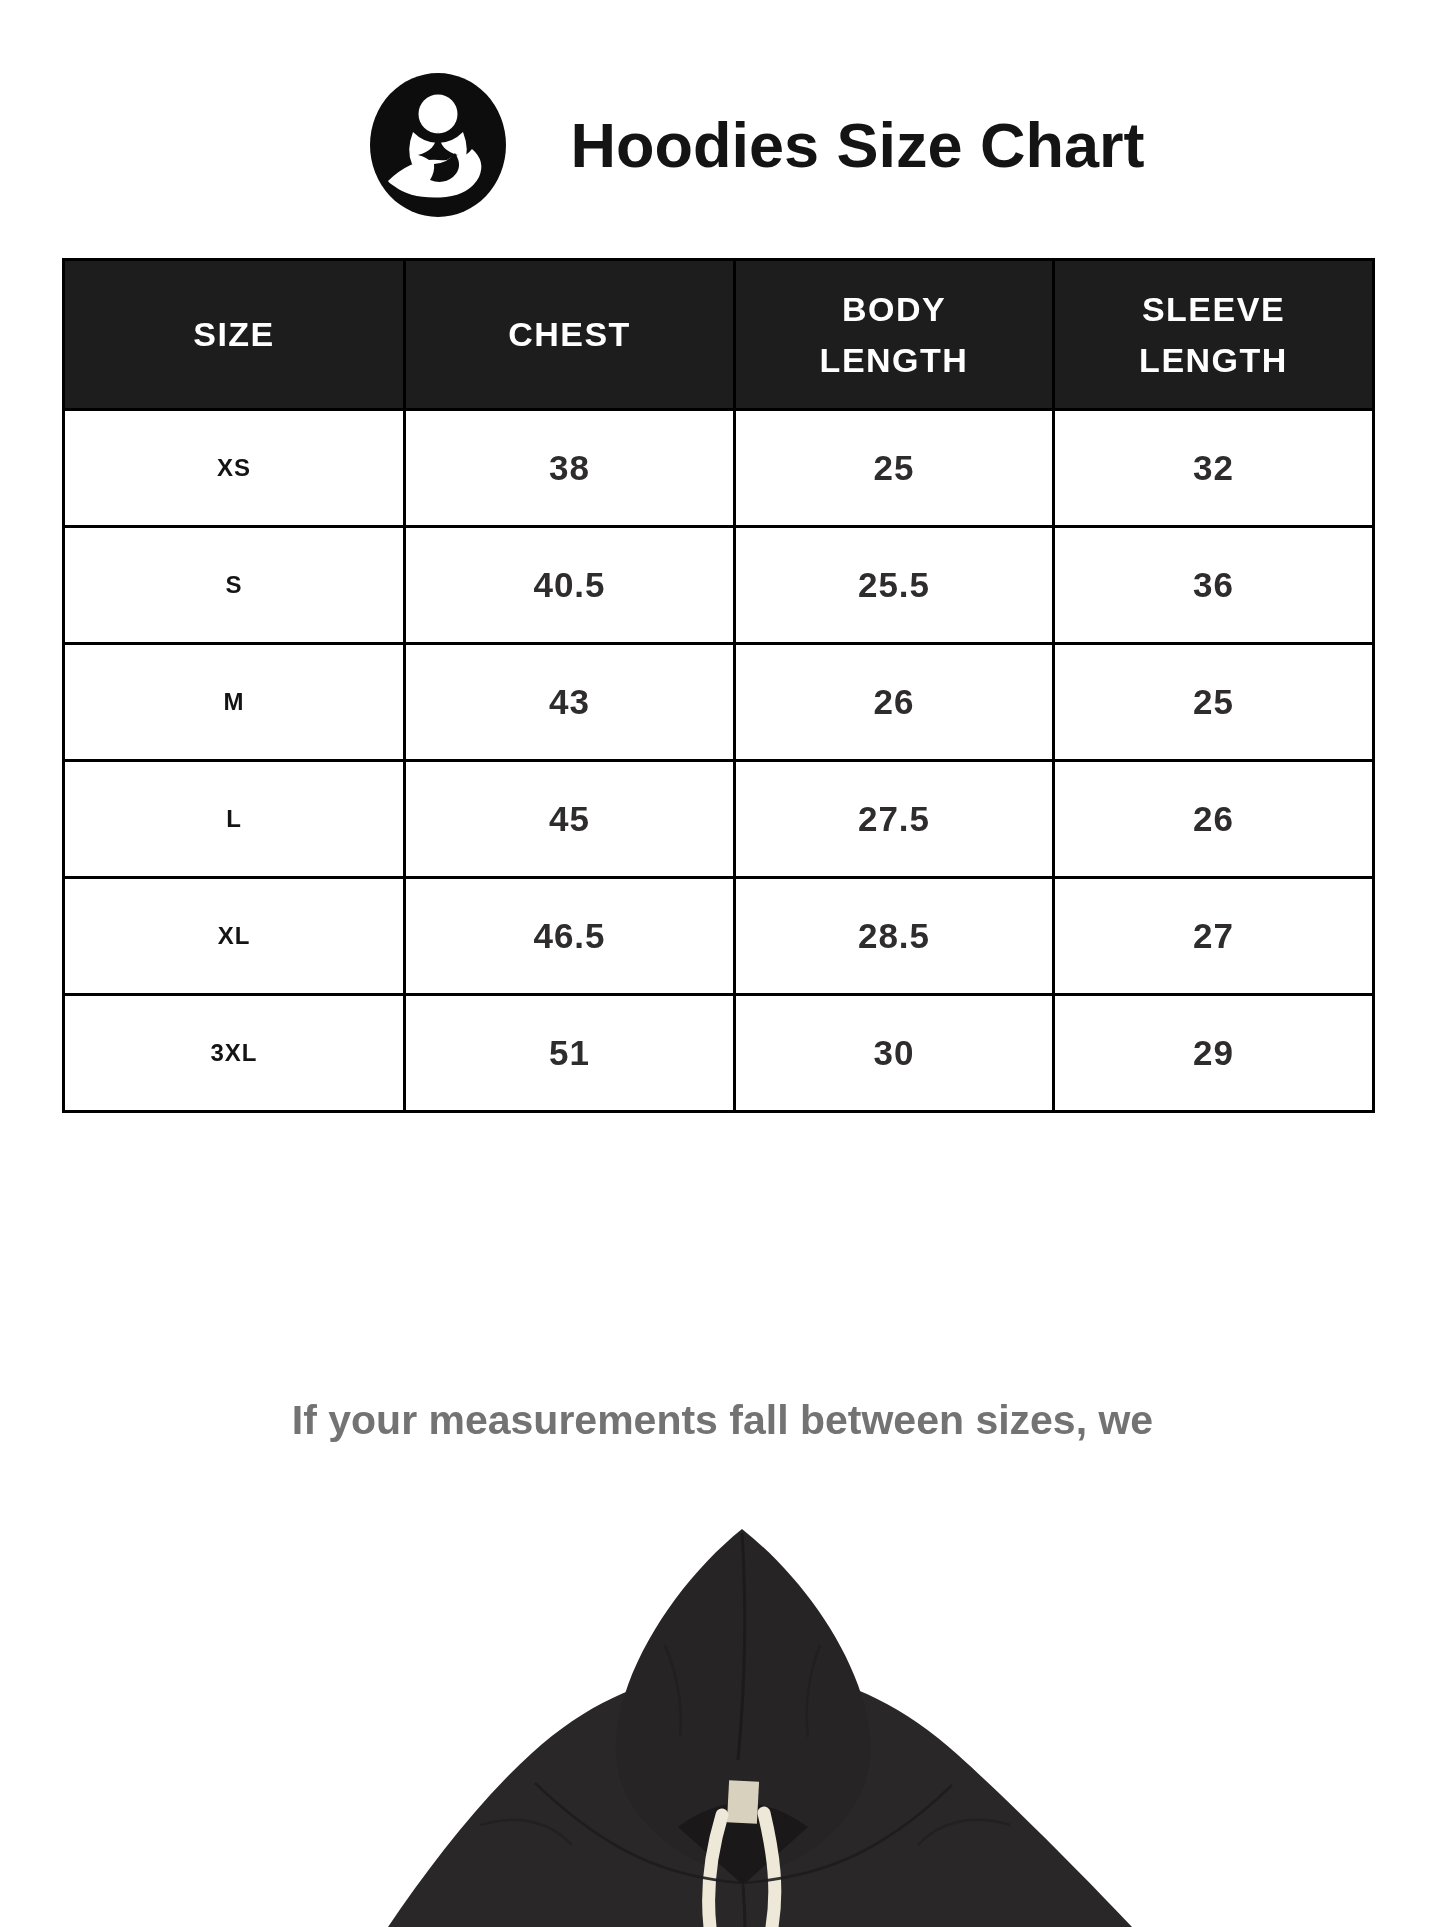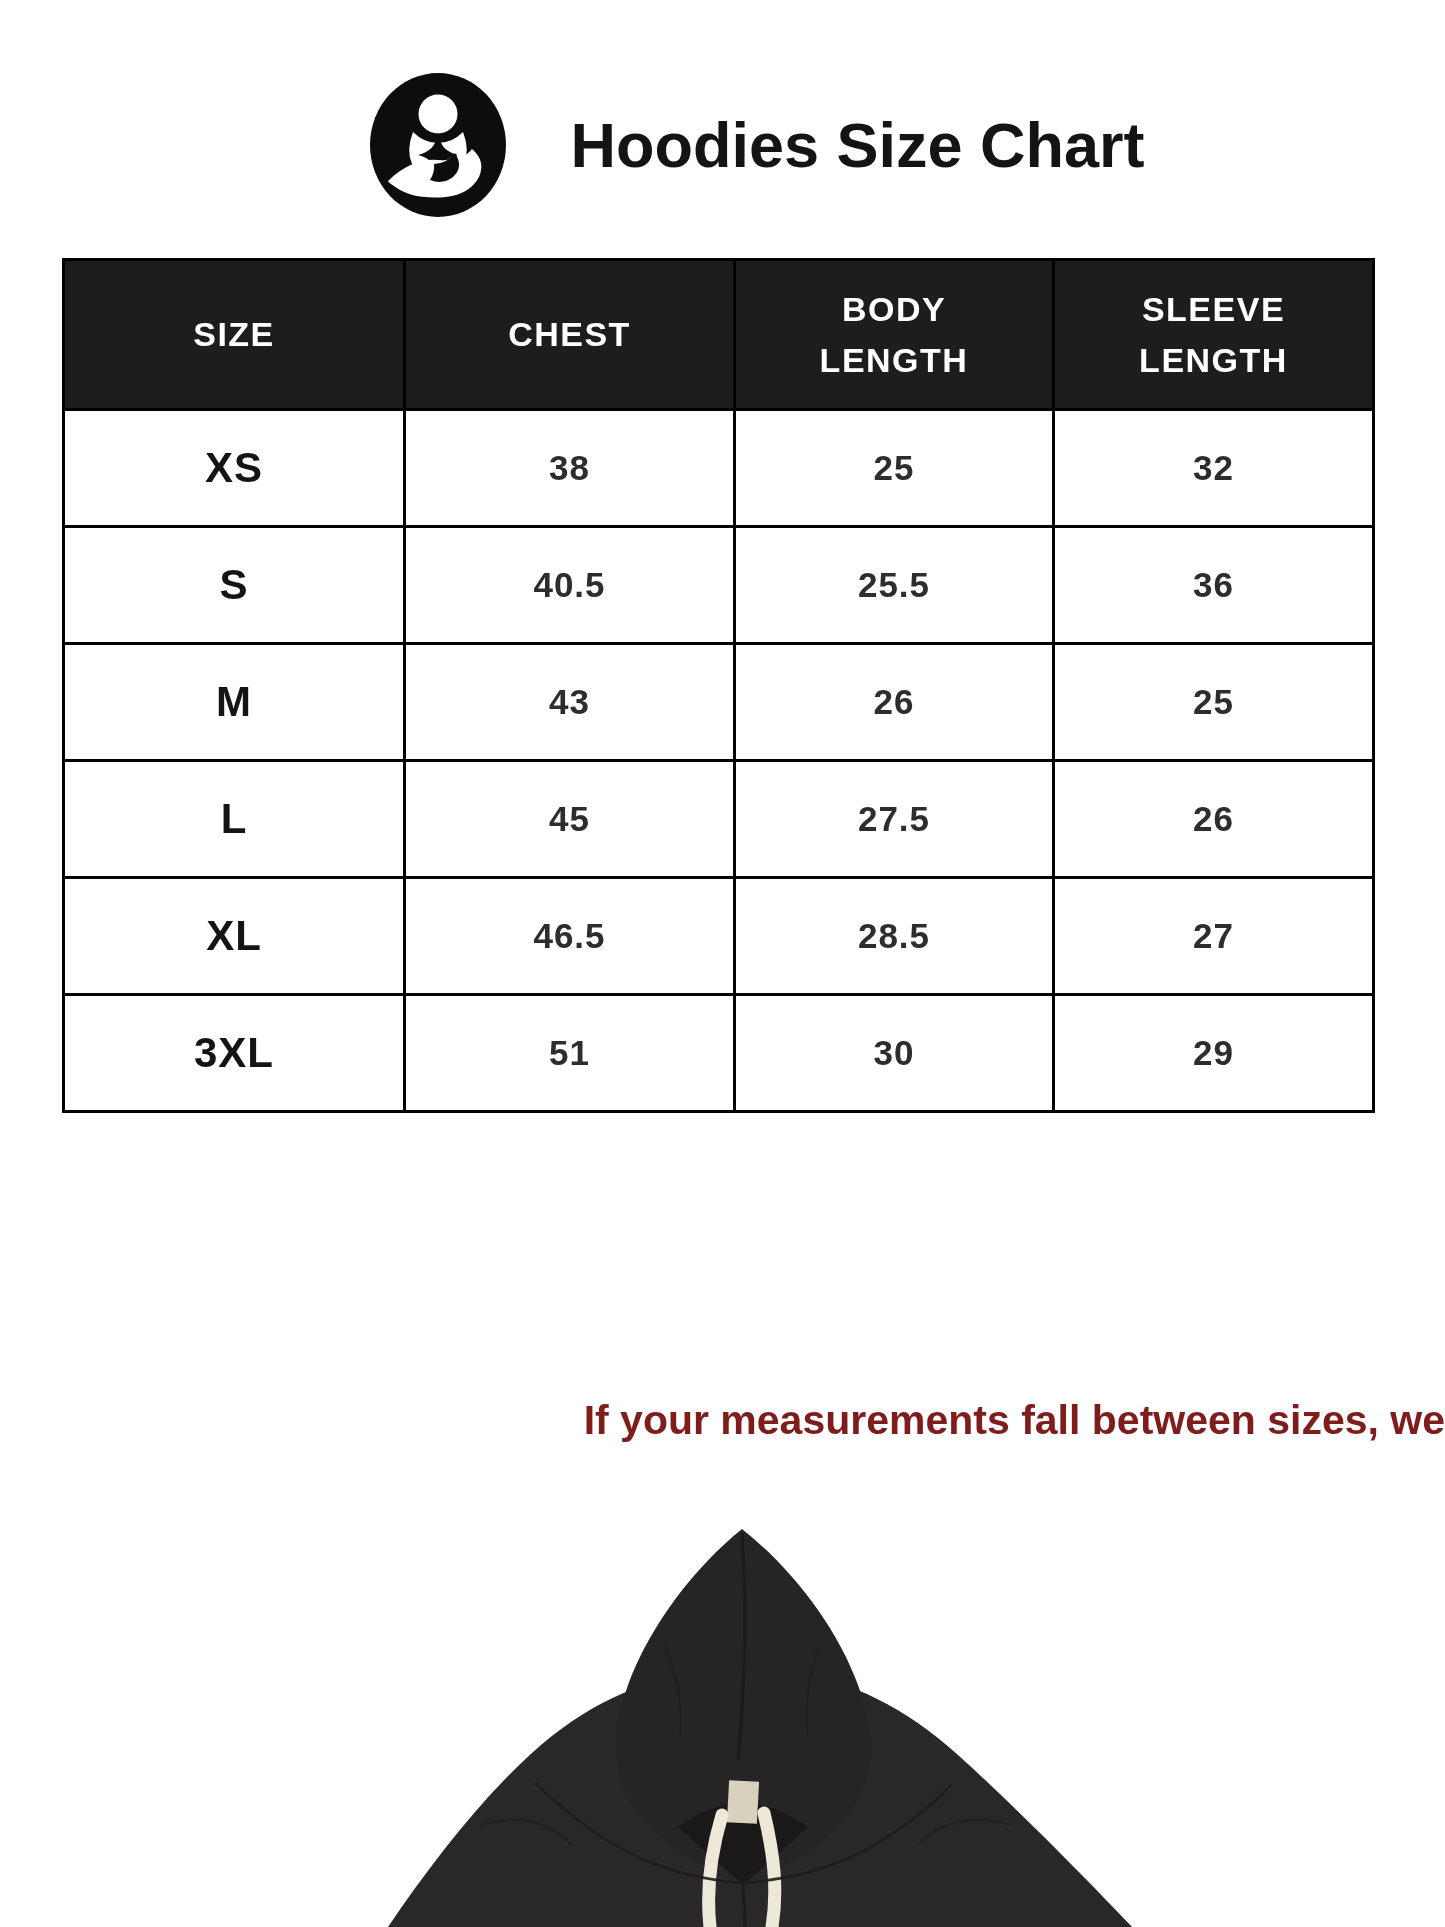--- a/index.html
+++ b/index.html
@@ -60,34 +60,34 @@
   .size-table td {
     height: 117px;
     background: #ffffff;
     font-size: 35px;
     font-weight: 700;
     letter-spacing: 1px;
     color: #2e2c2d;
   }
   .size-table td.size-col {
     font-weight: 700;
-    font-size: 42px;
+    font-size: 24px;
     color: #141414;
   }
 
   
   .note {
     position: absolute;
     top: 1388px; left: 0;
     width: 100%;
-    text-align: right;
+    text-align: center;
     font-size: 41px;
     font-weight: 700;
     line-height: 1.57;
-    color: #7f1d1d;
+    color: #737373;
   }
 
   
   .hoodie-image {
     position: absolute;
     left: 280px; top: 1525px;
     width: 860px; height: 402px;
   }
   .hoodie-image svg { width: 100%; height: 100%; display: block; }
 </style>

